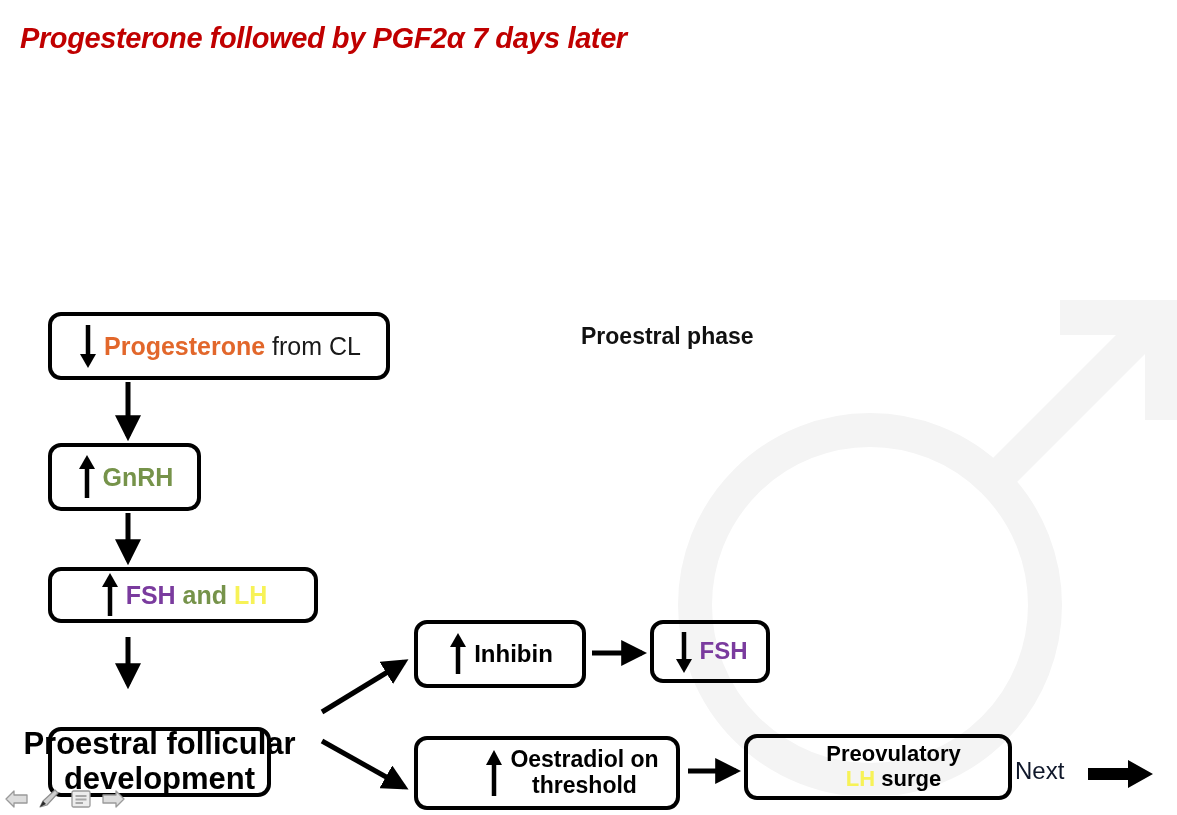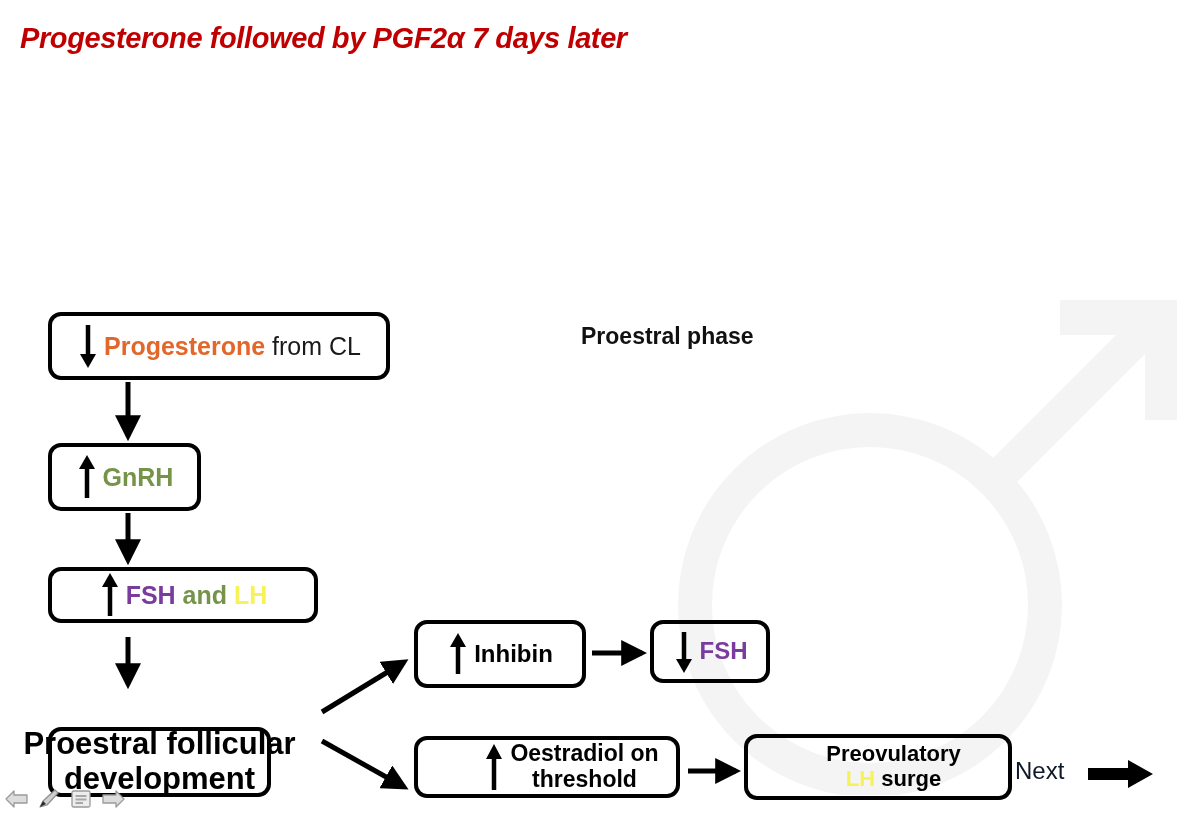--- a/index.html
+++ b/index.html
@@ -101,21 +101,21 @@
   .black-bold { color: #000000; font-weight: bold; }
   .black-reg  { color: #1a1a1a; font-weight: normal; }
 
   
   #node-progesterone { left: 48px;  top: 312px; width: 342px; height: 68px; font-size: 25px; }
   #node-gnrh         { left: 48px;  top: 443px; width: 153px; height: 68px; font-size: 25px; text-align: right; }
   #node-fsh-lh       { left: 48px;  top: 567px; width: 270px; height: 56px; font-size: 25px; }
   #node-proestral    { left: 48px;  top: 691px; width: 223px; height: 70px; font-size: 31px; margin-top: 36px; }
   #node-inhibin      { left: 414px; top: 620px; width: 172px; height: 68px; font-size: 24px; }
   #node-fsh-down     { left: 650px; top: 620px; width: 120px; height: 63px; font-size: 24px; }
-  #node-oestradiol   { left: 414px; top: 736px; width: 266px; height: 62px; font-size: 23px; padding-left: 48px; }
+  #node-oestradiol   { left: 414px; top: 736px; width: 266px; height: 74px; font-size: 23px; padding-left: 48px; }
   #node-lh-surge     { left: 744px; top: 734px; width: 268px; height: 66px; font-size: 22px; padding-left: 31px; }
 
   #follicular-phase {
     position: absolute;
     left: 581px; top: 323px;
     font-size: 23px;
     font-weight: bold;
     color: #111111;
     white-space: nowrap;
     z-index: 3;

